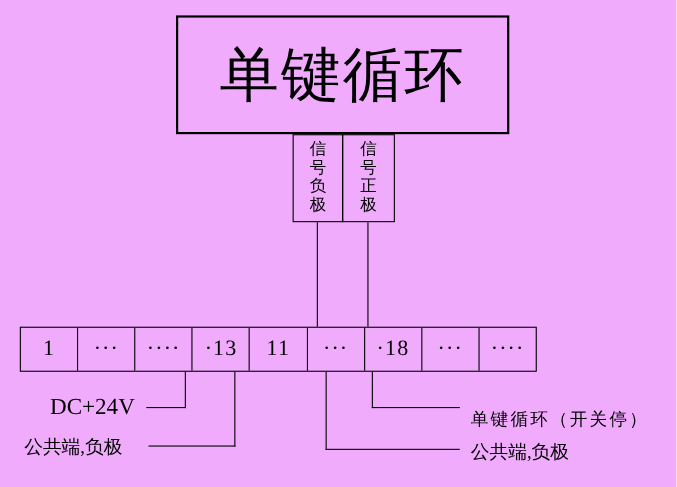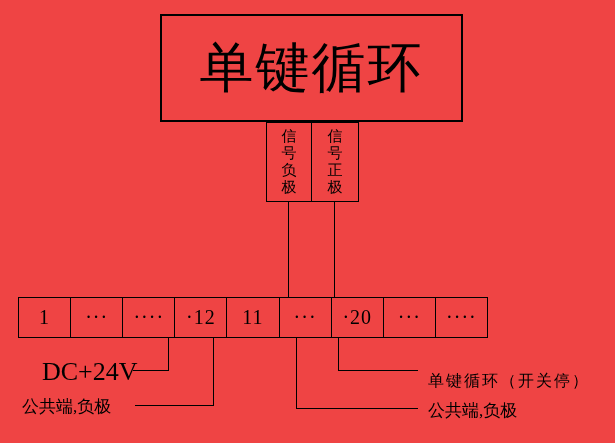--- a/index.html
+++ b/index.html
@@ -1,17 +1,17 @@
 <!DOCTYPE html>
 <html><head>
 <meta charset="utf-8">
 <style>
   html,body{margin:0;padding:0;background:#fff;}
   .canvas{
-    position:relative;width:615px;height:443px;background:#ef4444;
+    position:relative;width:615px;height:443px;background:#f0abfc;
     font-family:"Liberation Serif","DejaVu Serif",serif;color:#000;
     overflow:hidden;
   }
   .device-box{
     position:absolute;left:160px;top:14px;width:303px;height:108px;
     border:2px solid #000;box-sizing:border-box;
     display:flex;align-items:center;justify-content:center;
   }
   .device-title{font-size:54px;letter-spacing:2px;white-space:nowrap;}
   .sig-box{
@@ -29,21 +29,21 @@
     border:1.5px solid #000;box-sizing:border-box;display:flex;
   }
   .cell{
     flex:1;display:flex;align-items:center;justify-content:center;
     font-size:20px;border-right:1.5px solid #000;white-space:nowrap;
     letter-spacing:1px;
   }
   .cell:last-child{border-right:none;}
   .wire{position:absolute;background:#000;}
   .lbl{position:absolute;white-space:nowrap;}
-  .lbl-dc{left:42px;top:357px;width:84px;text-align:center;font-size:26px;}
+  .lbl-dc{left:42px;top:357px;width:84px;text-align:center;font-size:21px;}
   .lbl-common-left{left:22px;top:395px;font-size:17px;}
   .lbl-cycle{left:428px;top:371px;font-size:16px;letter-spacing:2px;}
   .lbl-common-right{left:428px;top:399px;font-size:17px;}
 </style>
 </head>
 <body>
 
 <div class="canvas">
 
   <div class="device-box">
@@ -57,24 +57,24 @@
     <span class="vtext">信号负极</span>
   </div>
 
   <div class="wire" style="left:288px;top:202px;width:1px;height:95px;"></div>
   <div class="wire" style="left:334px;top:202px;width:1px;height:95px;"></div>
 
   <div class="strip">
     <div class="cell">1</div>
     <div class="cell">···</div>
     <div class="cell">····</div>
-    <div class="cell">·12</div>
+    <div class="cell">·13</div>
     <div class="cell">11</div>
     <div class="cell">···</div>
-    <div class="cell">·20</div>
+    <div class="cell">·18</div>
     <div class="cell">···</div>
     <div class="cell">····</div>
   </div>
 
   <div class="wire" style="left:168px;top:338px;width:1px;height:33px;"></div>
   <div class="wire" style="left:133px;top:370px;width:36px;height:1px;"></div>
 
   <div class="wire" style="left:213px;top:338px;width:1px;height:68px;"></div>
   <div class="wire" style="left:135px;top:405px;width:79px;height:1px;"></div>
 

